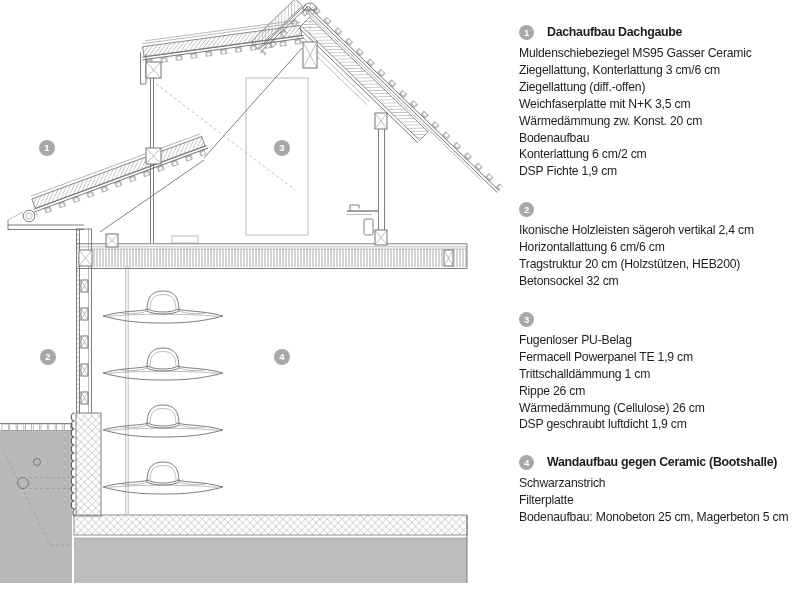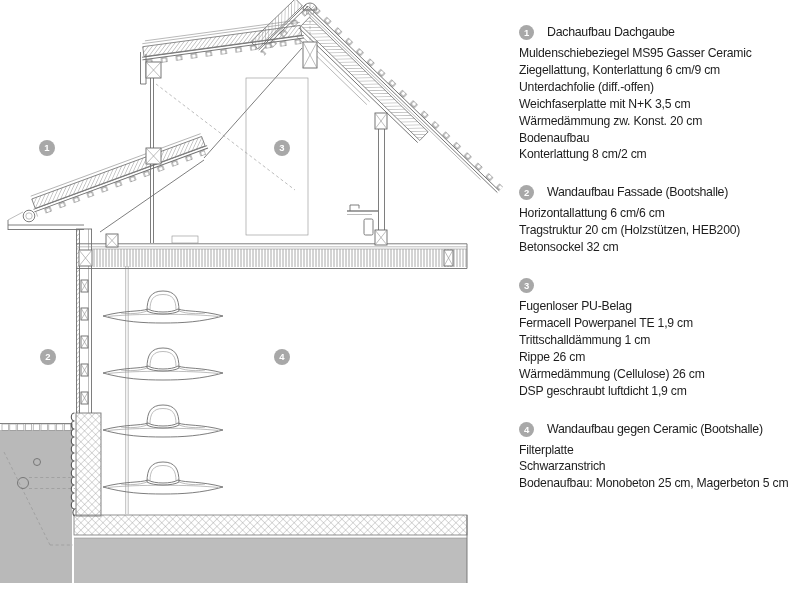--- a/index.html
+++ b/index.html
@@ -8,21 +8,21 @@
   #drawing{position:absolute;left:0;top:0;}
 
   
   .legend{position:absolute;left:519px;top:24px;width:278px;color:#1d1d1d;
           font-size:12.2px;line-height:16.9px;letter-spacing:-0.2px;}
   .sec{margin-bottom:21px;}
   .sec-head{display:flex;align-items:center;margin-bottom:4px;height:17px;}
   .badge{flex:0 0 auto;width:15px;height:15px;border-radius:50%;background:#a8a8a8;
          color:#ffffff;font-size:9.5px;font-weight:bold;line-height:15px;text-align:center;
          margin-right:13px;}
-  .sec-title{font-weight:normal;font-size:12.4px;letter-spacing:-0.3px;white-space:nowrap;}
+  .sec-title{font-weight:bold;font-size:12.4px;letter-spacing:-0.3px;white-space:nowrap;}
   .item{white-space:nowrap;}
 
   
   .ln{stroke:#6f6f6f;stroke-width:.9;fill:none;}
   .tn{stroke:#909090;stroke-width:.6;fill:none;}
   .dk{stroke:#555555;stroke-width:1.1;fill:none;}
   .dsh{stroke-dasharray:3,2.6;}
   .xblock{fill:#ffffff;stroke:#666666;stroke-width:.9;}
   .callout-circle{fill:#a8a8a8;}
   .callout-num{fill:#ffffff;font:bold 9.5px "Liberation Sans",sans-serif;}
@@ -244,35 +244,36 @@
 
   <div class="legend">
 
       <div class="sec">
         <div class="sec-head">
           <span class="badge">1</span>
           <span class="sec-title">Dachaufbau Dachgaube</span>
         </div>
         <div class="sec-items">
           <div class="item">Muldenschiebeziegel MS95 Gasser Ceramic</div>
-          <div class="item">Ziegellattung, Konterlattung 6 cm/9 cm</div>
-          <div class="item">Unterdachfolie (diff.-offen)</div>
+          <div class="item">Ziegellattung, Konterlattung 3 cm/6 cm</div>
+          <div class="item">Ziegellattung (diff.-offen)</div>
           <div class="item">Weichfaserplatte mit N+K 3,5 cm</div>
           <div class="item">Wärmedämmung zw. Konst. 20 cm</div>
           <div class="item">Bodenaufbau</div>
-          <div class="item">Konterlattung 8 cm/2 cm</div>
+          <div class="item">Konterlattung 6 cm/2 cm</div>
+          <div class="item">DSP Fichte 1,9 cm</div>
         </div>
       </div>
 
       <div class="sec">
         <div class="sec-head">
           <span class="badge">2</span>
-          <span class="sec-title">Wandaufbau Fassade (Bootshalle)</span>
         </div>
         <div class="sec-items">
+          <div class="item">Ikonische Holzleisten sägeroh vertikal 2,4 cm</div>
           <div class="item">Horizontallattung 6 cm/6 cm</div>
           <div class="item">Tragstruktur 20 cm (Holzstützen, HEB200)</div>
           <div class="item">Betonsockel 32 cm</div>
         </div>
       </div>
 
       <div class="sec">
         <div class="sec-head">
           <span class="badge">3</span>
         </div>
@@ -285,20 +286,20 @@
           <div class="item">DSP geschraubt luftdicht 1,9 cm</div>
         </div>
       </div>
 
       <div class="sec">
         <div class="sec-head">
           <span class="badge">4</span>
           <span class="sec-title">Wandaufbau gegen Ceramic (Bootshalle)</span>
         </div>
         <div class="sec-items">
+          <div class="item">Schwarzanstrich</div>
           <div class="item">Filterplatte</div>
-          <div class="item">Schwarzanstrich</div>
           <div class="item">Bodenaufbau: Monobeton 25 cm, Magerbeton 5 cm</div>
         </div>
       </div>
     </div>
 
 </div>
 
 </body></html>

